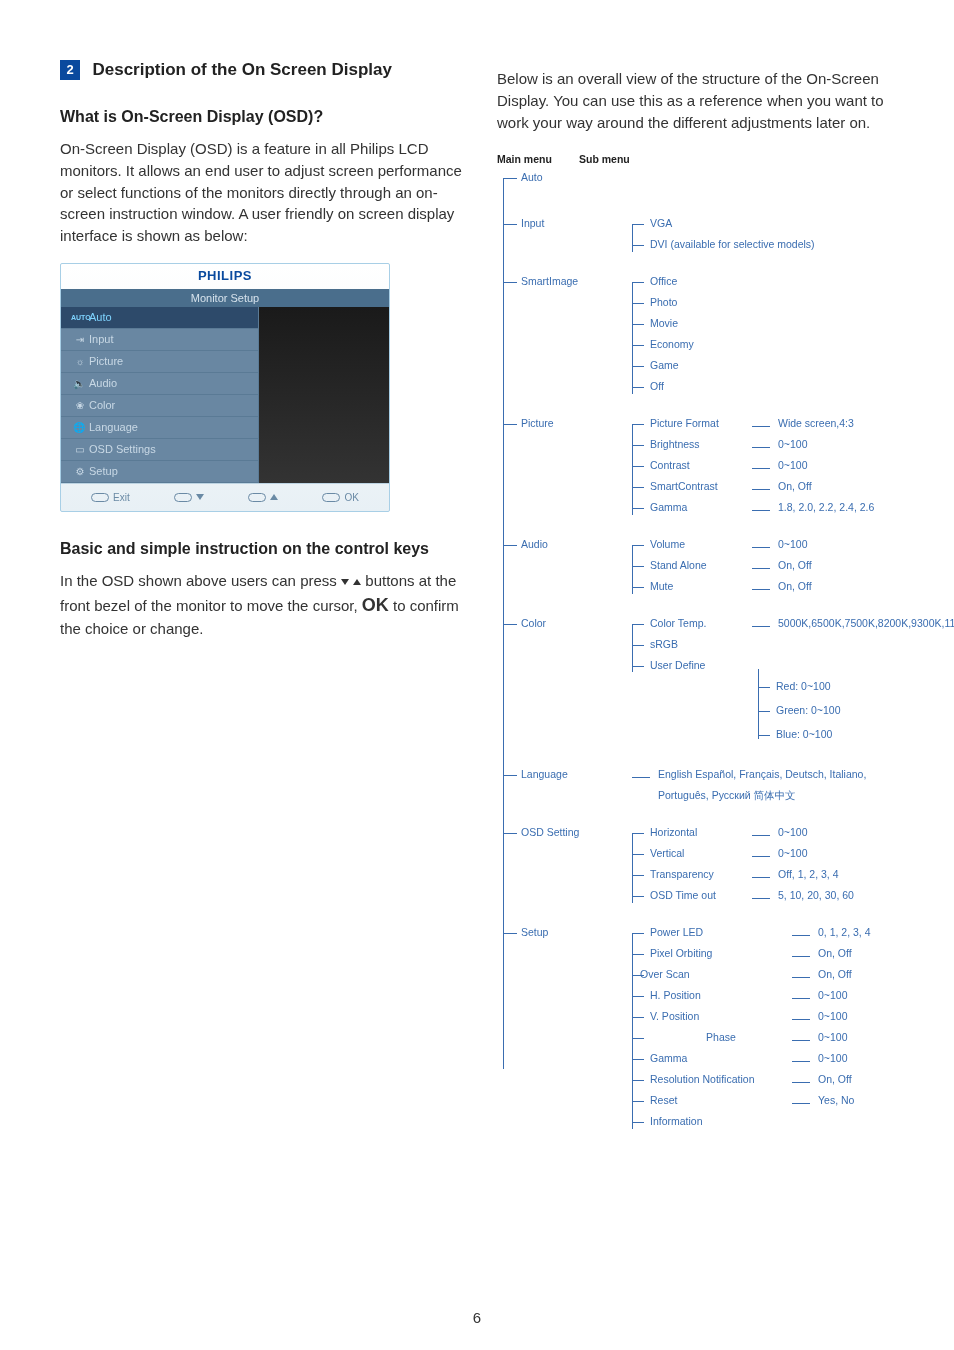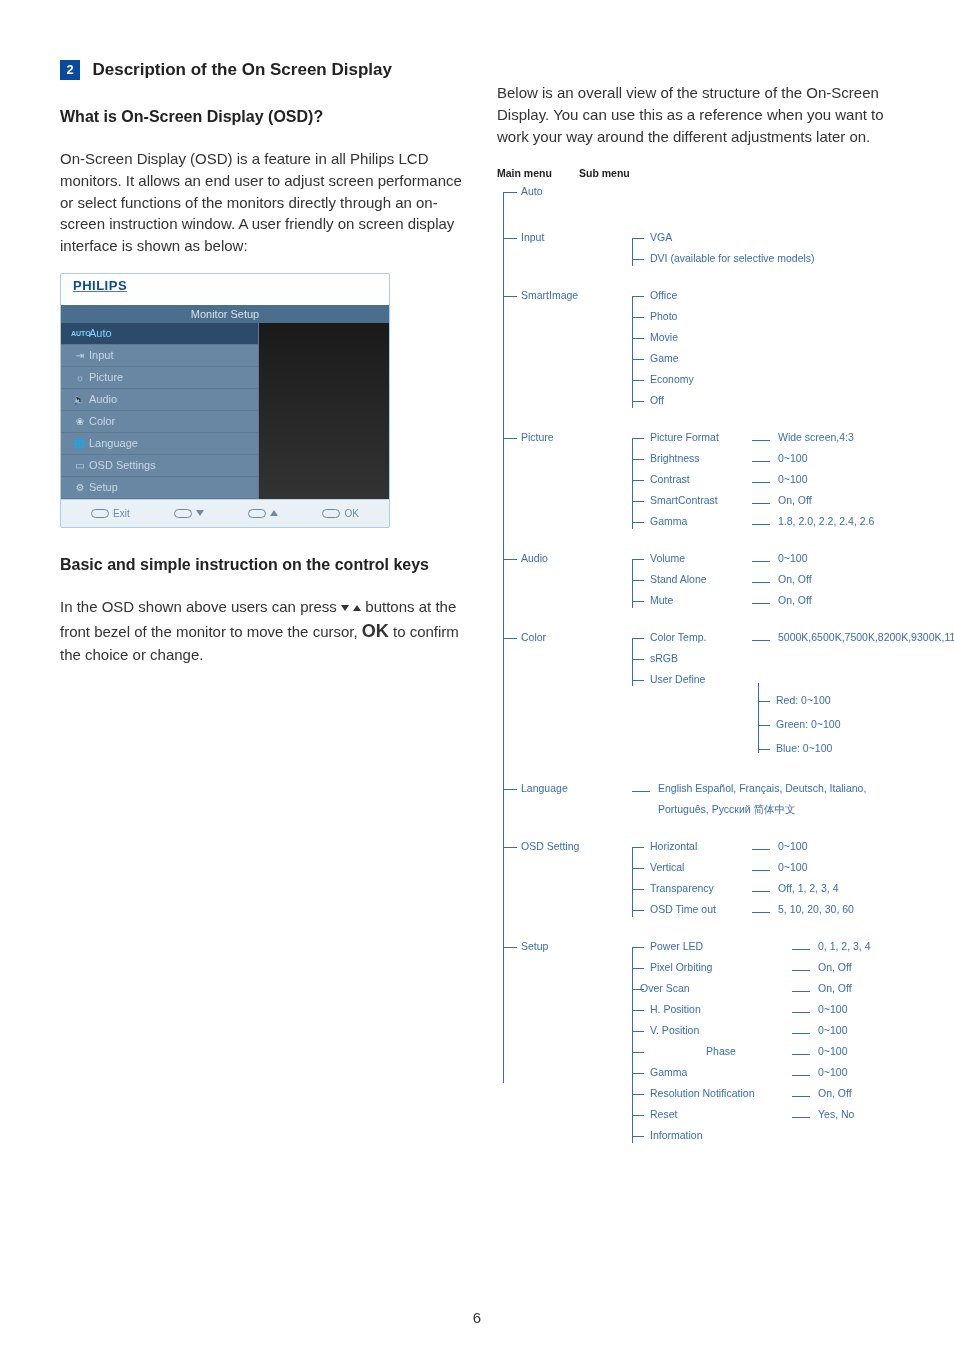--- a/index.html
+++ b/index.html
@@ -47,37 +47,36 @@
     h3 {
       font-size: 16px;
       font-weight: 600;
       margin-top: 28px;
       margin-bottom: 12px;
       color: #222;
     }
     .body-text {
       font-size: 15px;
       line-height: 1.45;
-      margin-top: 22px;
+      margin-top: 8px;
       color: #333;
     }
     .osd-screenshot {
       margin-top: 16px;
       width: 330px;
       border: 1px solid #a8cfe6;
       background: linear-gradient(#fff, #e8f0f5);
       border-radius: 2px;
       font-size: 11px;
       color: #5a7a95;
     }
     .osd-topbar {
       display: flex;
-      justify-content: flex-start;
-      padding: 4px 12px 12px 12px;
-      text-decoration: underline;
+      justify-content: center;
+      padding: 4px 12px 6px 12px;
     }
     .philips-logo {
       font-weight: 900;
       color: #0a4a9e;
       letter-spacing: 0.5px;
       font-size: 13px;
     }
     .osd-titlebar {
       background: #4a6e8c;
       color: #d6e2ec;
@@ -409,25 +408,25 @@
           <div class="sub-row onlysub">
               <div class="sub-hbranch"></div>
               <div class="sub-label">Photo</div>
             </div>
           <div class="sub-row onlysub">
               <div class="sub-hbranch"></div>
               <div class="sub-label">Movie</div>
             </div>
           <div class="sub-row onlysub">
               <div class="sub-hbranch"></div>
+              <div class="sub-label">Economy</div>
+            </div>
+          <div class="sub-row onlysub">
+              <div class="sub-hbranch"></div>
               <div class="sub-label">Game</div>
-            </div>
-          <div class="sub-row onlysub">
-              <div class="sub-hbranch"></div>
-              <div class="sub-label">Economy</div>
             </div>
           <div class="sub-row onlysub">
               <div class="sub-hbranch"></div>
               <div class="sub-label">Off</div>
             </div>
         </div>
       </div>
 
       <div class="main-item">
         <div class="hbranch"></div>

